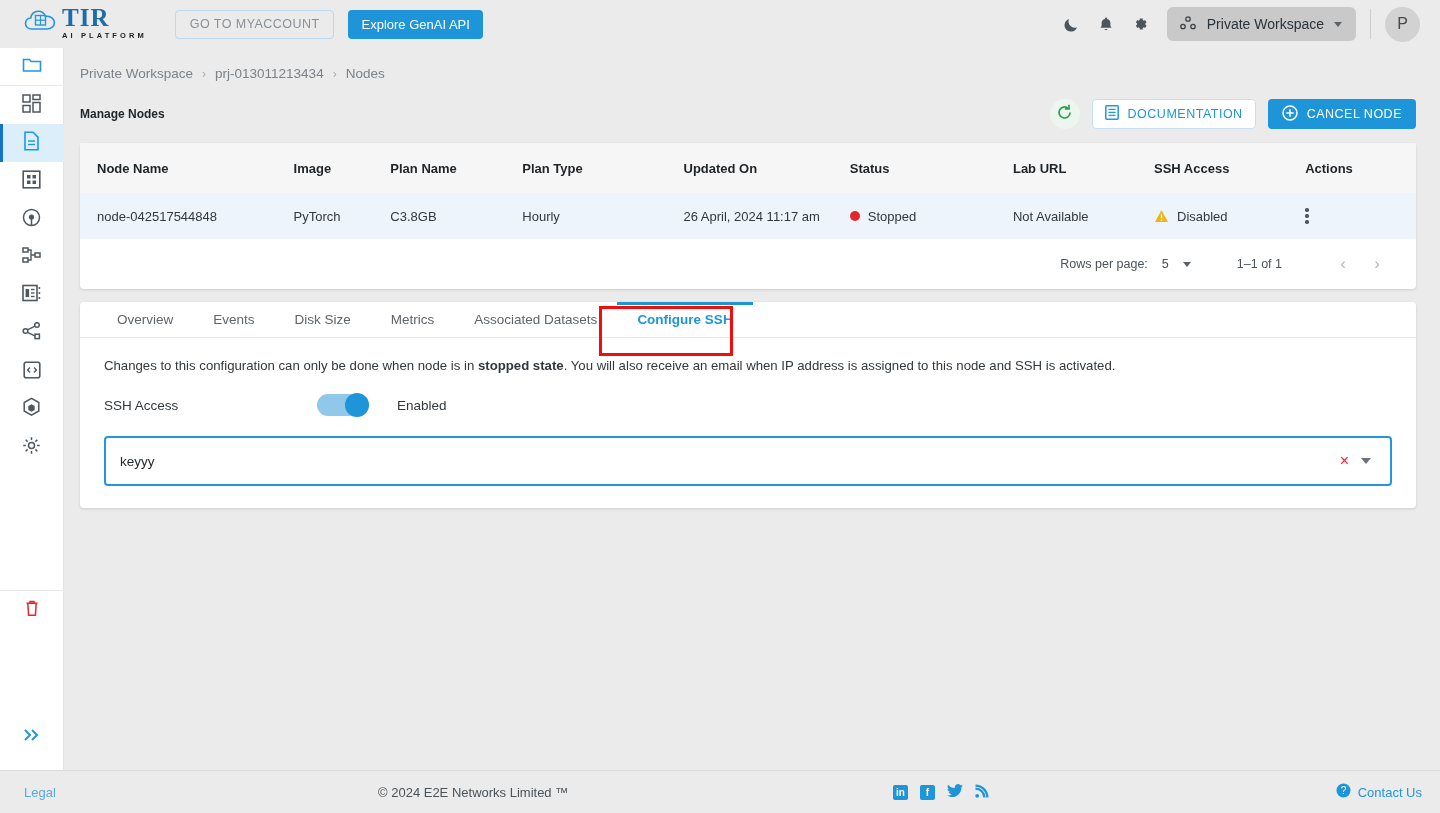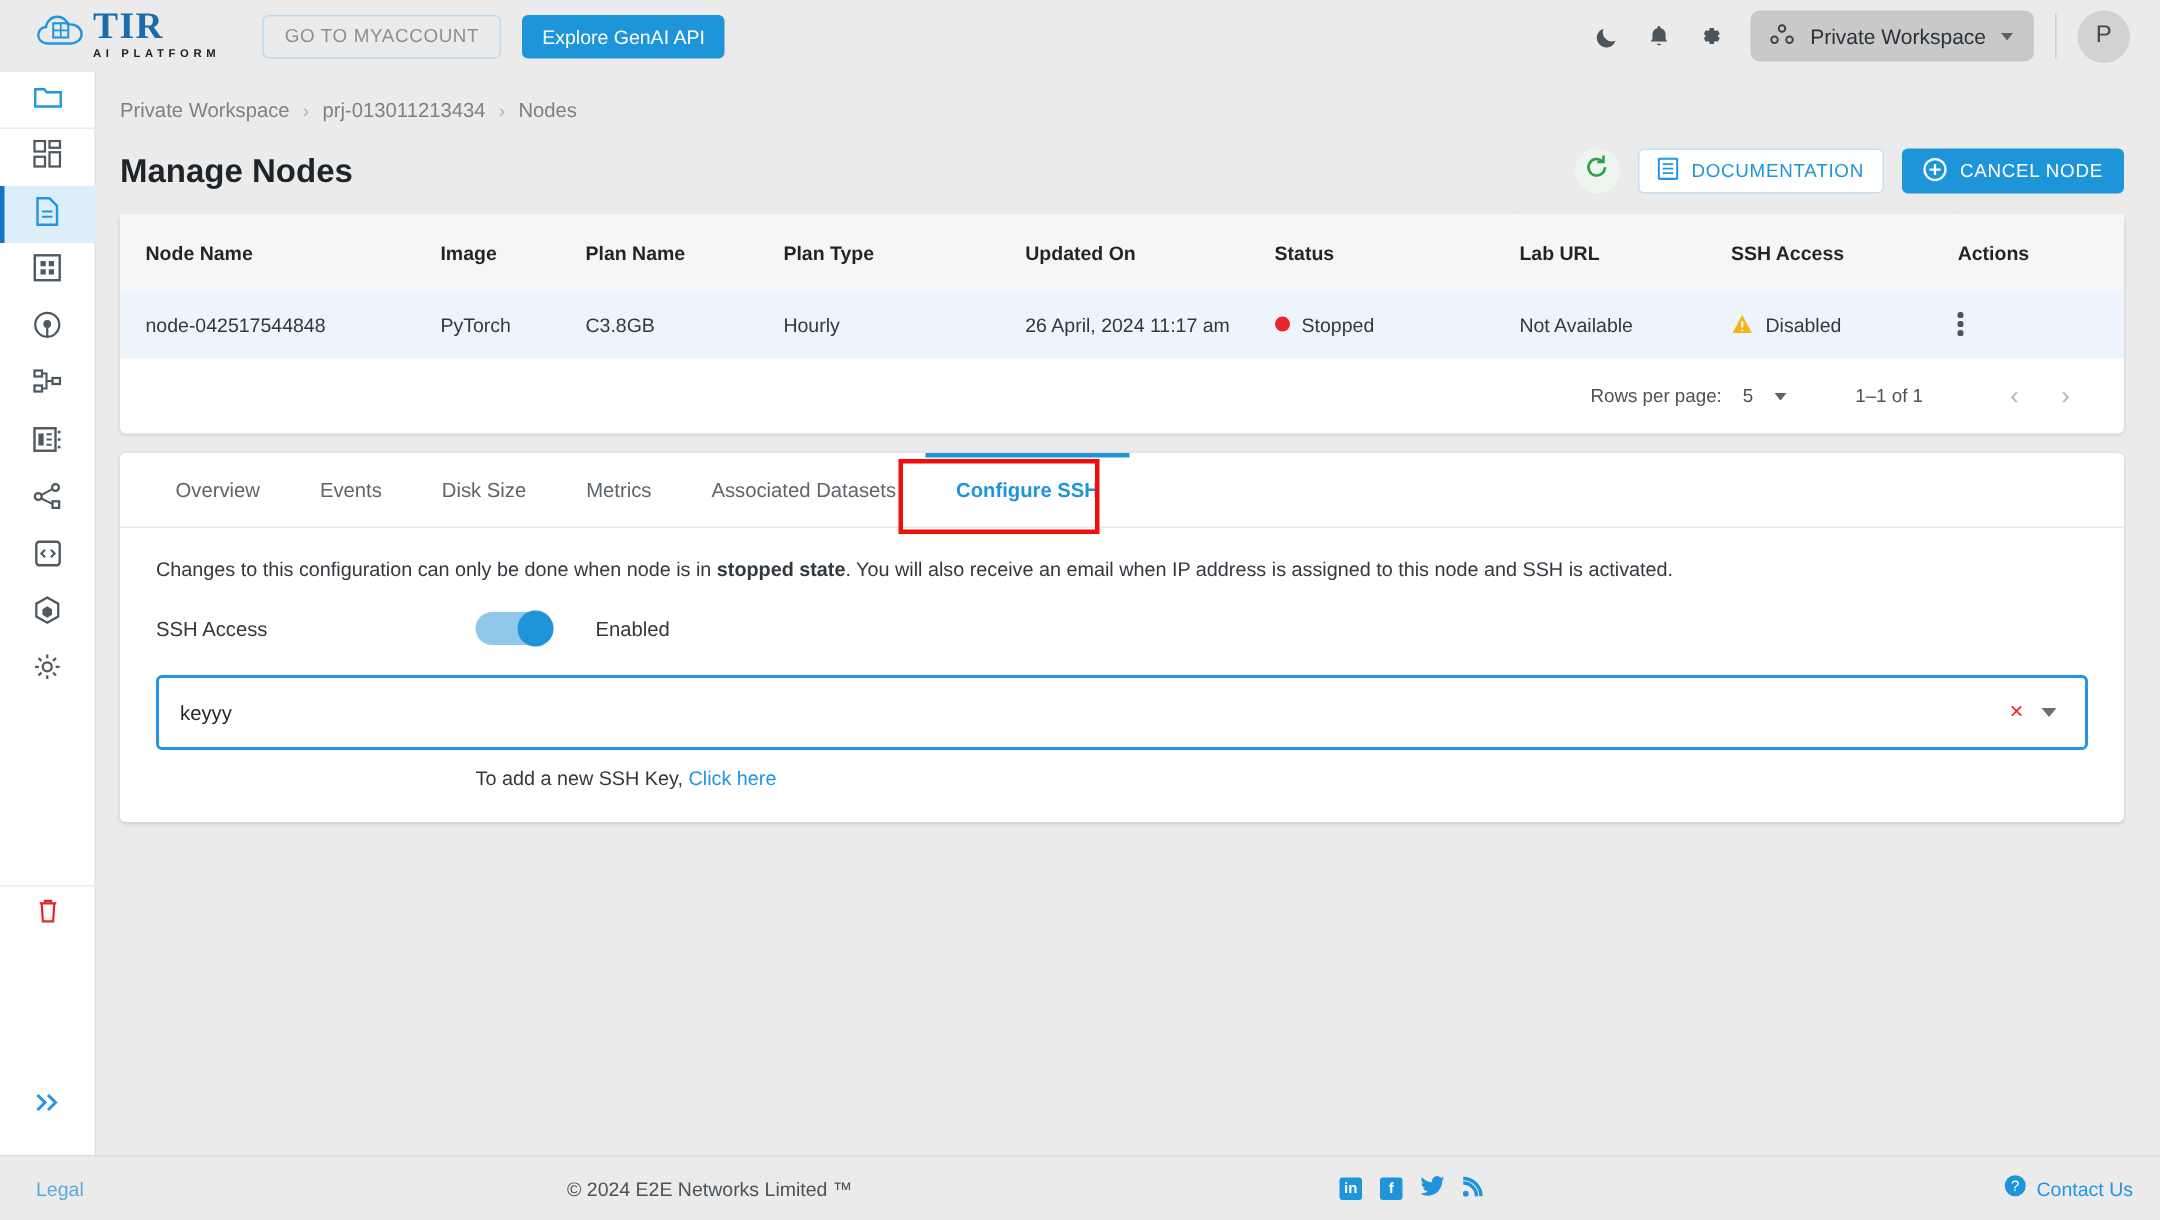--- a/index.html
+++ b/index.html
@@ -93,21 +93,21 @@
   }
   .breadcrumb {
     padding: 18px 0 0 16px; font-size: 13.5px; color: #7b8288;
     display: flex; align-items: center; gap: 9px;
   }
   .bc-sep { color: #a8adb2; font-size: 12px; }
   .page-head {
     display: flex; align-items: center;
     margin: 18px 24px 0 16px;
   }
-  .page-title { font-size: 22px; font-weight: 700; color: #1f2428; text-align: center; }
+  .page-title { font-size: 12px; font-weight: 700; color: #1f2428; text-align: center; }
   .head-actions { margin-left: auto; display: flex; align-items: center; gap: 12px; }
   .refresh-btn {
     width: 30px; height: 30px; border-radius: 50%;
     background: #edf6ee; display: flex; align-items: center;
     justify-content: center; cursor: pointer;
   }
   .btn-doc {
     height: 30px; padding: 0 12px; border: 1px solid #c9dff1;
     border-radius: 4px; background: #fff; color: #1e95d9;
     font-size: 12.5px; letter-spacing: .5px;
@@ -169,21 +169,21 @@
     justify-content: center; color: #b3b8bc; cursor: pointer; font-size: 17px;
   }
 
   
   .tabs-card {
     background: #fff; border-radius: 4px;
     box-shadow: 0 1px 3px rgba(0,0,0,.13);
     margin: 13px 24px 0 16px; position: relative;
   }
   .tabs {
-    height: 50px; display: flex; align-items: stretch;
+    height: 36px; display: flex; align-items: stretch;
     border-bottom: 1px solid #e8e8e8; padding-left: 17px;
   }
   .tab {
     display: flex; align-items: center; padding: 0 20px;
     font-size: 13.5px; color: #5e656b; cursor: pointer; position: relative;
   }
   .tab.active { color: #1e95d9; font-weight: 700; }
   .tab.active::before {
     content: ""; position: absolute; left: 0; right: 0; top: 0;
     height: 3px; background: #1e95d9;
@@ -580,23 +580,20 @@
       <div class="form-row" style="align-items:flex-start; margin-top:20px;">
         <div style="flex:1;">
           <div class="select-wrap">
             <input class="select-value" value="keyyy" style="">
             <span class="clear-x">×</span>
             <span class="sel-caret"></span>
           </div>
         </div>
       </div>
 
-      <div class="hint">
-        <span>To add a new SSH Key, </span><a>Click here</a>
-      </div>
 
     </div>
   </div>
 </div>
 
 <div class="footer">
   <span class="f-legal">Legal</span>
   <span class="f-copy">© 2024 E2E Networks Limited ™</span>
   <span class="f-social">
     <span class="sq-icon">in</span>

